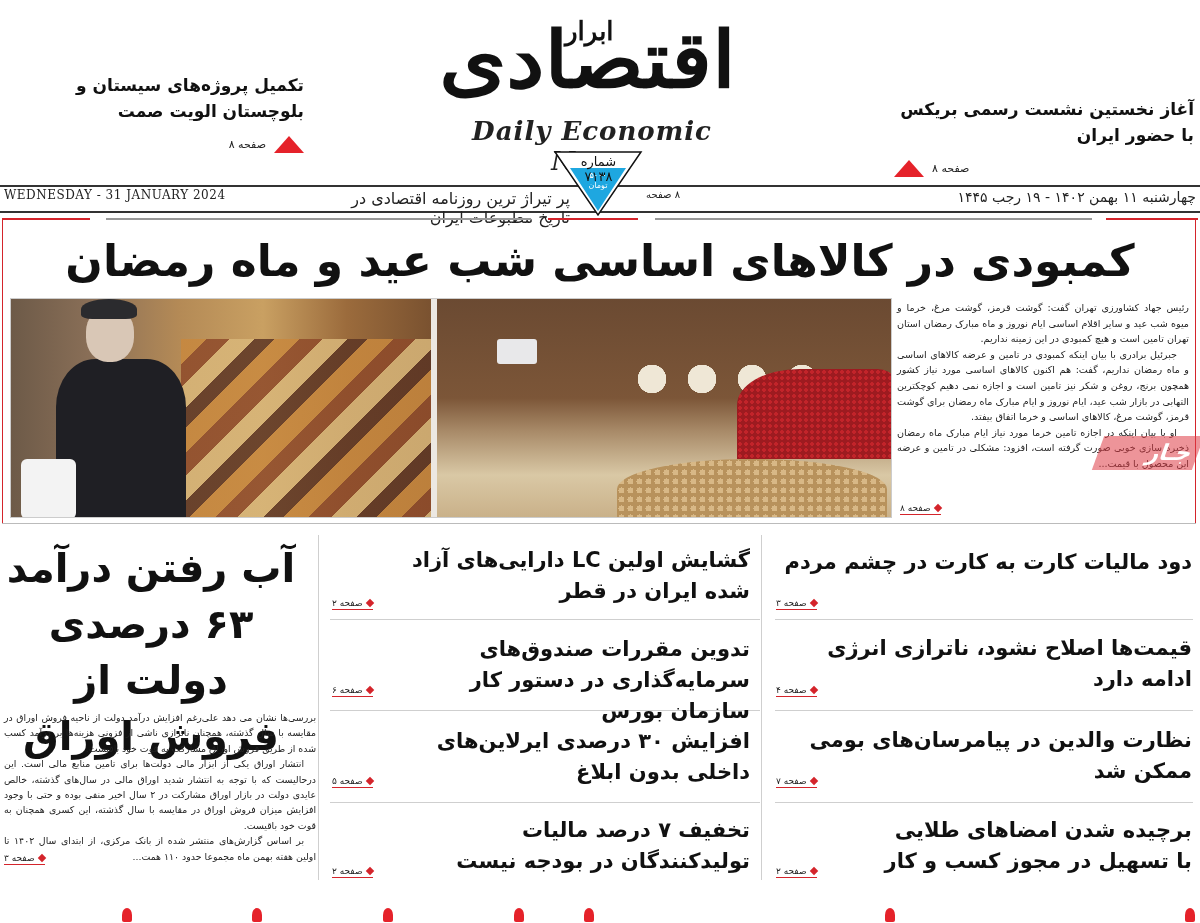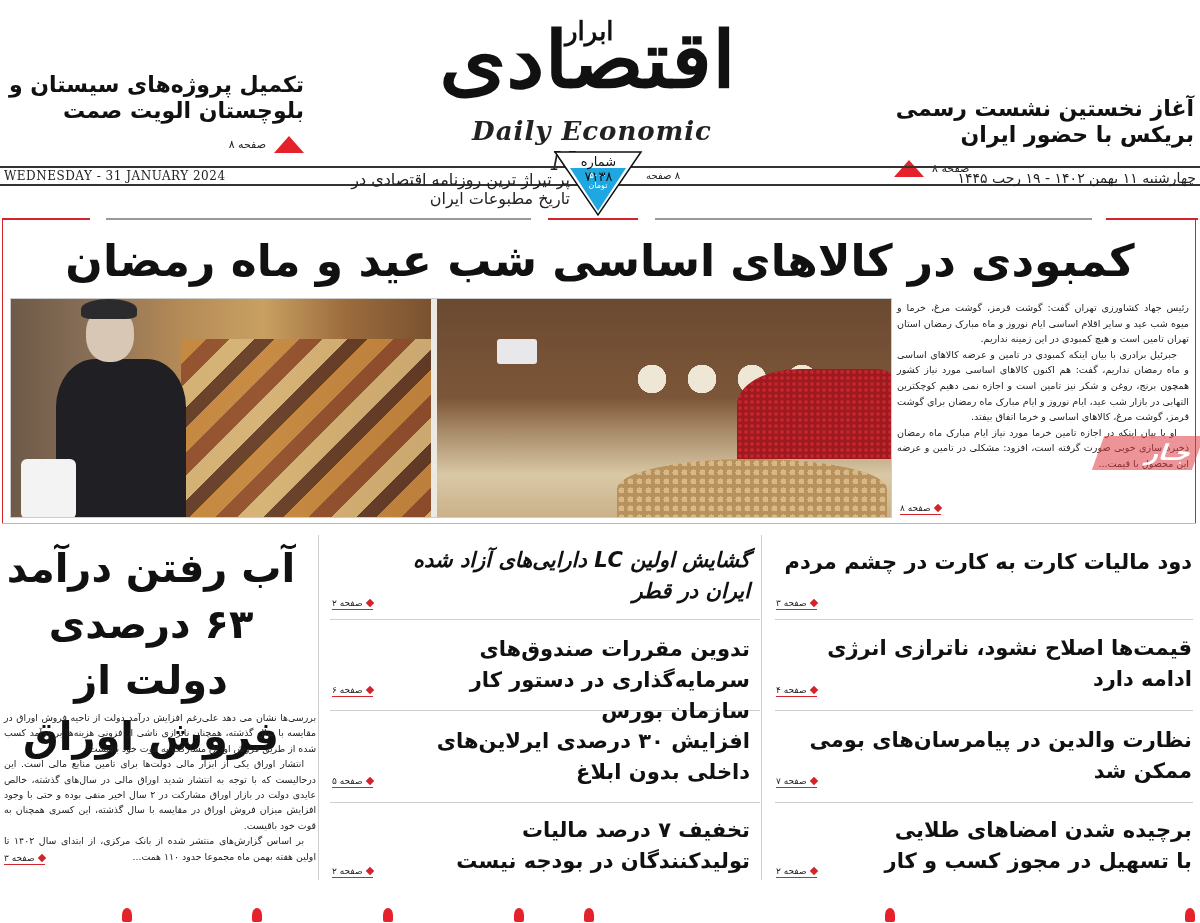--- a/index.html
+++ b/index.html
@@ -2,34 +2,34 @@
 <html><head>
 <meta charset="utf-8">
 <style>
   * { box-sizing: border-box; margin: 0; padding: 0; }
   html, body { width: 1200px; height: 923px; overflow: hidden; background: #ffffff; }
   body { position: relative; font-family: "DejaVu Sans", sans-serif; color: #111; }
   .rtl { direction: rtl; text-align: right; }
 
   
   .top-teaser { position: absolute; top: 72px; width: 300px; }
-  .top-teaser .t-title { font-family: "DejaVu Sans", sans-serif; font-weight: bold; font-size: 22px; line-height: 26px; color: #111; text-align: right; }
+  .top-teaser .t-title { font-family: "DejaVu Sans", sans-serif; font-weight: bold; font-size: 17px; line-height: 26px; color: #111; text-align: right; }
   .top-teaser .t-page { display: flex; align-items: center; gap: 8px; margin-top: 12px; font-size: 11px; color: #222; }
   .tri { width: 0; height: 0; border-left: 15px solid transparent; border-right: 15px solid transparent; border-bottom: 17px solid #e5222a; }
   .teaser-left { left: 4px; }
   .teaser-left .t-page { flex-direction: row; }
   .teaser-right { right: 6px; margin-top: 24px; }
   .teaser-right .t-page { flex-direction: row-reverse; justify-content: flex-start; }
 
   .logo { position: absolute; left: 415px; top: 10px; width: 345px; height: 118px; }
   .logo-fa { position: absolute; left: 0; top: 0; width: 345px; text-align: center; font-family: "DejaVu Serif", serif; font-size: 78px; line-height: 100px; font-weight: bold; color: #111; transform: scaleX(1.1); letter-spacing: -3px; }
   .logo-small { position: absolute; left: 150px; top: 6px; font-family: "DejaVu Serif", serif; font-size: 26px; font-weight: bold; color: #111; }
   .logo-en { position: absolute; left: 432px; top: 116px; width: 320px; text-align: center; font-family: "DejaVu Serif", serif; font-size: 26px; font-weight: bold; color: #222; letter-spacing: 1px; font-style: italic; }
 
-  .date-bar { position: absolute; left: 0; top: 166px; width: 1200px; height: 20px; border-top: 2px solid #333; border-bottom: 2px solid #333; }
+  .date-bar { position: absolute; left: 0; top: 185px; width: 1200px; height: 28px; border-top: 2px solid #333; border-bottom: 2px solid #333; }
   .date-bar .d-en { position: absolute; left: 4px; top: 1px; font-family: "DejaVu Serif", serif; font-size: 12px; letter-spacing: 0.5px; color: #222; }
   .date-bar .d-slogan { position: absolute; left: 330px; top: 2px; width: 240px; font-size: 16px; color: #222; direction: rtl; text-align: right; }
   .date-bar .d-pages { position: absolute; left: 620px; top: 2px; width: 60px; font-size: 10px; color: #222; direction: rtl; text-align: right; }
   .date-bar .d-fa { position: absolute; right: 4px; top: 2px; font-size: 14px; color: #222; direction: rtl; }
 
   .issue-badge { position: absolute; left: 553px; top: 151px; width: 90px; height: 66px; }
   .issue-badge svg { position: absolute; left: 0; top: 0; }
   .issue-badge .issue-num { position: absolute; left: 18px; top: 3px; width: 55px; text-align: center; font-size: 13px; color: #111; direction: rtl; }
   .issue-badge .price { position: absolute; left: 28px; top: 20px; width: 34px; text-align: center; font-size: 8px; color: #fff; line-height: 10px; }
 
@@ -173,21 +173,21 @@
 </div>
 <a class="pg-link big-page">
   <span class="diamond"></span>
   <span>صفحه ۳</span>
 </a>
 
 <div class="row-divider" style="left:330px;width:430px;top:619px;"></div>
 <div class="row-divider" style="left:330px;width:430px;top:710px;"></div>
 <div class="row-divider" style="left:330px;width:430px;top:802px;"></div>
 
-<article class="story" style="left:390px;top:545px;width:360px;font-style:italic;">
+<article class="story" style="left:390px;top:545px;width:360px;">
   <div class="s-title">گشایش اولین LC دارایی‌های آزاد شده ایران در قطر</div>
 </article>
 <a class="pg-link" style="position:absolute;left:332px;top:598px;">
   <span class="diamond"></span>
   <span>صفحه ۲</span>
 </a>
 
 <article class="story" style="left:390px;top:634px;width:360px;">
   <div class="s-title">تدوین مقررات صندوق‌های سرمایه‌گذاری در دستور کار سازمان بورس</div>
 </article>

